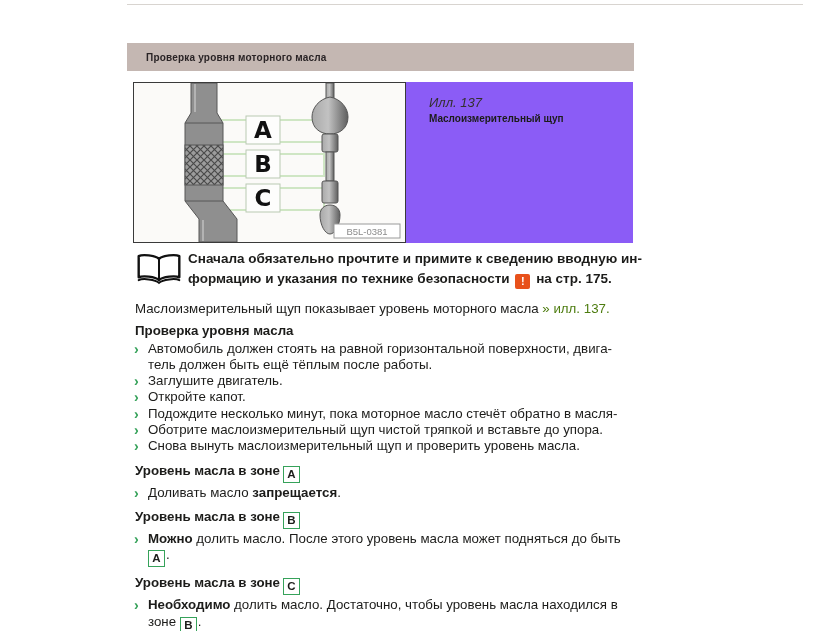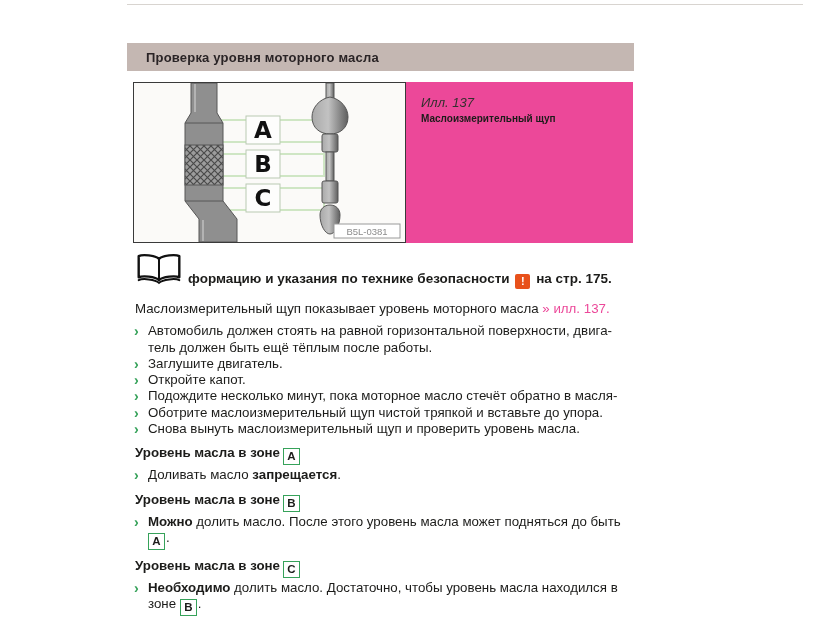--- a/index.html
+++ b/index.html
@@ -2,40 +2,40 @@
 <html lang="ru"><head>
 <meta charset="utf-8">
 <style>
   html,body{margin:0;padding:0;background:#ffffff;}
   .page{position:relative;width:830px;height:631px;background:#ffffff;
         font-family:"Liberation Sans",sans-serif;color:#1c1c1a;overflow:hidden;}
   .top-rule{position:absolute;left:127px;top:4px;width:676px;height:1px;background:#d8d4d0;}
 
   .header-band{position:absolute;left:127px;top:43px;width:507px;height:28px;
         background:#c4b7b2;display:flex;align-items:center;box-sizing:border-box;padding-left:19px;}
-  .header-band span{font-weight:bold;font-size:13px;color:#2a2426;letter-spacing:.2px;}
+  .header-band span{font-weight:bold;font-size:10px;color:#2a2426;letter-spacing:.2px;}
 
   .figure-frame{position:absolute;left:133px;top:82px;width:273px;height:161px;
         box-sizing:border-box;border:1px solid #3a3a3a;background:#fbfaf8;}
   .caption-panel{position:absolute;left:406px;top:82px;width:227px;height:161px;
-        background:#ec4899;box-sizing:border-box;padding:13px 15px;font-size:13px;}
+        background:#8b5cf6;box-sizing:border-box;padding:13px 23px;font-size:13px;}
   .cap-index{font-style:italic;color:#33302e;margin-bottom:3px;}
   .cap-title{font-weight:bold;font-size:10px;color:#1c1c1a;}
 
   .note{position:absolute;left:133px;top:249px;width:502px;}
   .book{position:absolute;left:2px;top:3px;}
   .note-text{margin-left:55px;font-weight:bold;font-size:13.5px;line-height:20px;}
   .ln{white-space:nowrap;}
   .warn{display:inline-block;min-width:15px;height:15px;background:#e8511b;color:#fff;
         text-align:center;line-height:15px;font-size:11px;font-weight:bold;border-radius:2px;
         vertical-align:-2px;margin:0 2px;}
 
   .body-col{position:absolute;left:133px;top:301px;width:502px;font-size:13.3px;line-height:16.3px;}
   .intro{margin:0 0 6px 2px;}
-  .xref{color:#ec4899;text-decoration:none;text-align:center;}
+  .xref{color:#4d7c0f;text-decoration:none;text-align:center;}
   .proc-head{font-size:13.3px;font-weight:bold;margin:0 0 1px 2px;}
   ul.steps{list-style:none;margin:0 0 5px 0;padding:0;}
   ul.steps li{position:relative;padding-left:15px;margin:0;}
   .chev{position:absolute;left:1px;top:0;color:#36a25a;font-weight:900;font-size:14px;line-height:16px;}
   .zone{margin:0 0 7px 0;}
   .zone-head{font-weight:bold;margin:8px 0 2px 2px;}
   .zone-bullet{position:relative;padding-left:15px;}
   .zbox{display:inline-block;width:15px;height:15px;border:1px solid #36a25a;background:#fff;
         font-weight:bold;font-size:11.5px;line-height:15px;text-align:center;vertical-align:-3px;
         margin-left:3px;}
@@ -116,31 +116,32 @@
 
   <div class="note">
     <span class="book">
       <svg width="48" height="34" viewBox="0 0 52 36">
         <path d="M26 7 C22 3, 8 2, 4 4 L4 27 C8 25, 22 26, 26 30 C30 26, 44 25, 48 27 L48 4 C44 2, 30 3, 26 7 Z" fill="none" stroke="#111" stroke-width="2.6" stroke-linejoin="round"></path>
         <path d="M26 7 L26 30" stroke="#111" stroke-width="2.2"></path>
         <path d="M4 30 C8 28, 22 29, 26 33 C30 29, 44 28, 48 30" fill="none" stroke="#111" stroke-width="2.2" stroke-linecap="round"></path>
       </svg>
     </span>
     <div class="note-text">
-      <br>
+      <span class="ln">Сначала обязательно прочтите и примите к сведению вводную ин-</span><br>
       <span class="ln"><span>формацию и указания по технике безопасности</span>
         <span class="warn">!</span>
         <span>на стр. 175.</span></span>
     </div>
   </div>
 
   <div class="body-col">
 
     <p class="intro"><span>Маслоизмерительный щуп показывает уровень моторного масла </span><a class="xref" href="#">» илл. 137.</a></p>
 
+    <div class="proc-head">Проверка уровня масла</div>
 
     <ul class="steps">
       <li>
         <span class="chev">›</span>
         <span class="ln">Автомобиль должен стоять на равной горизонтальной поверхности, двига-</span><br>
         <span class="ln">тель должен быть ещё тёплым после работы.</span>
       </li>
       <li>
         <span class="chev">›</span>
         <span class="ln">Заглушите двигатель.</span>

